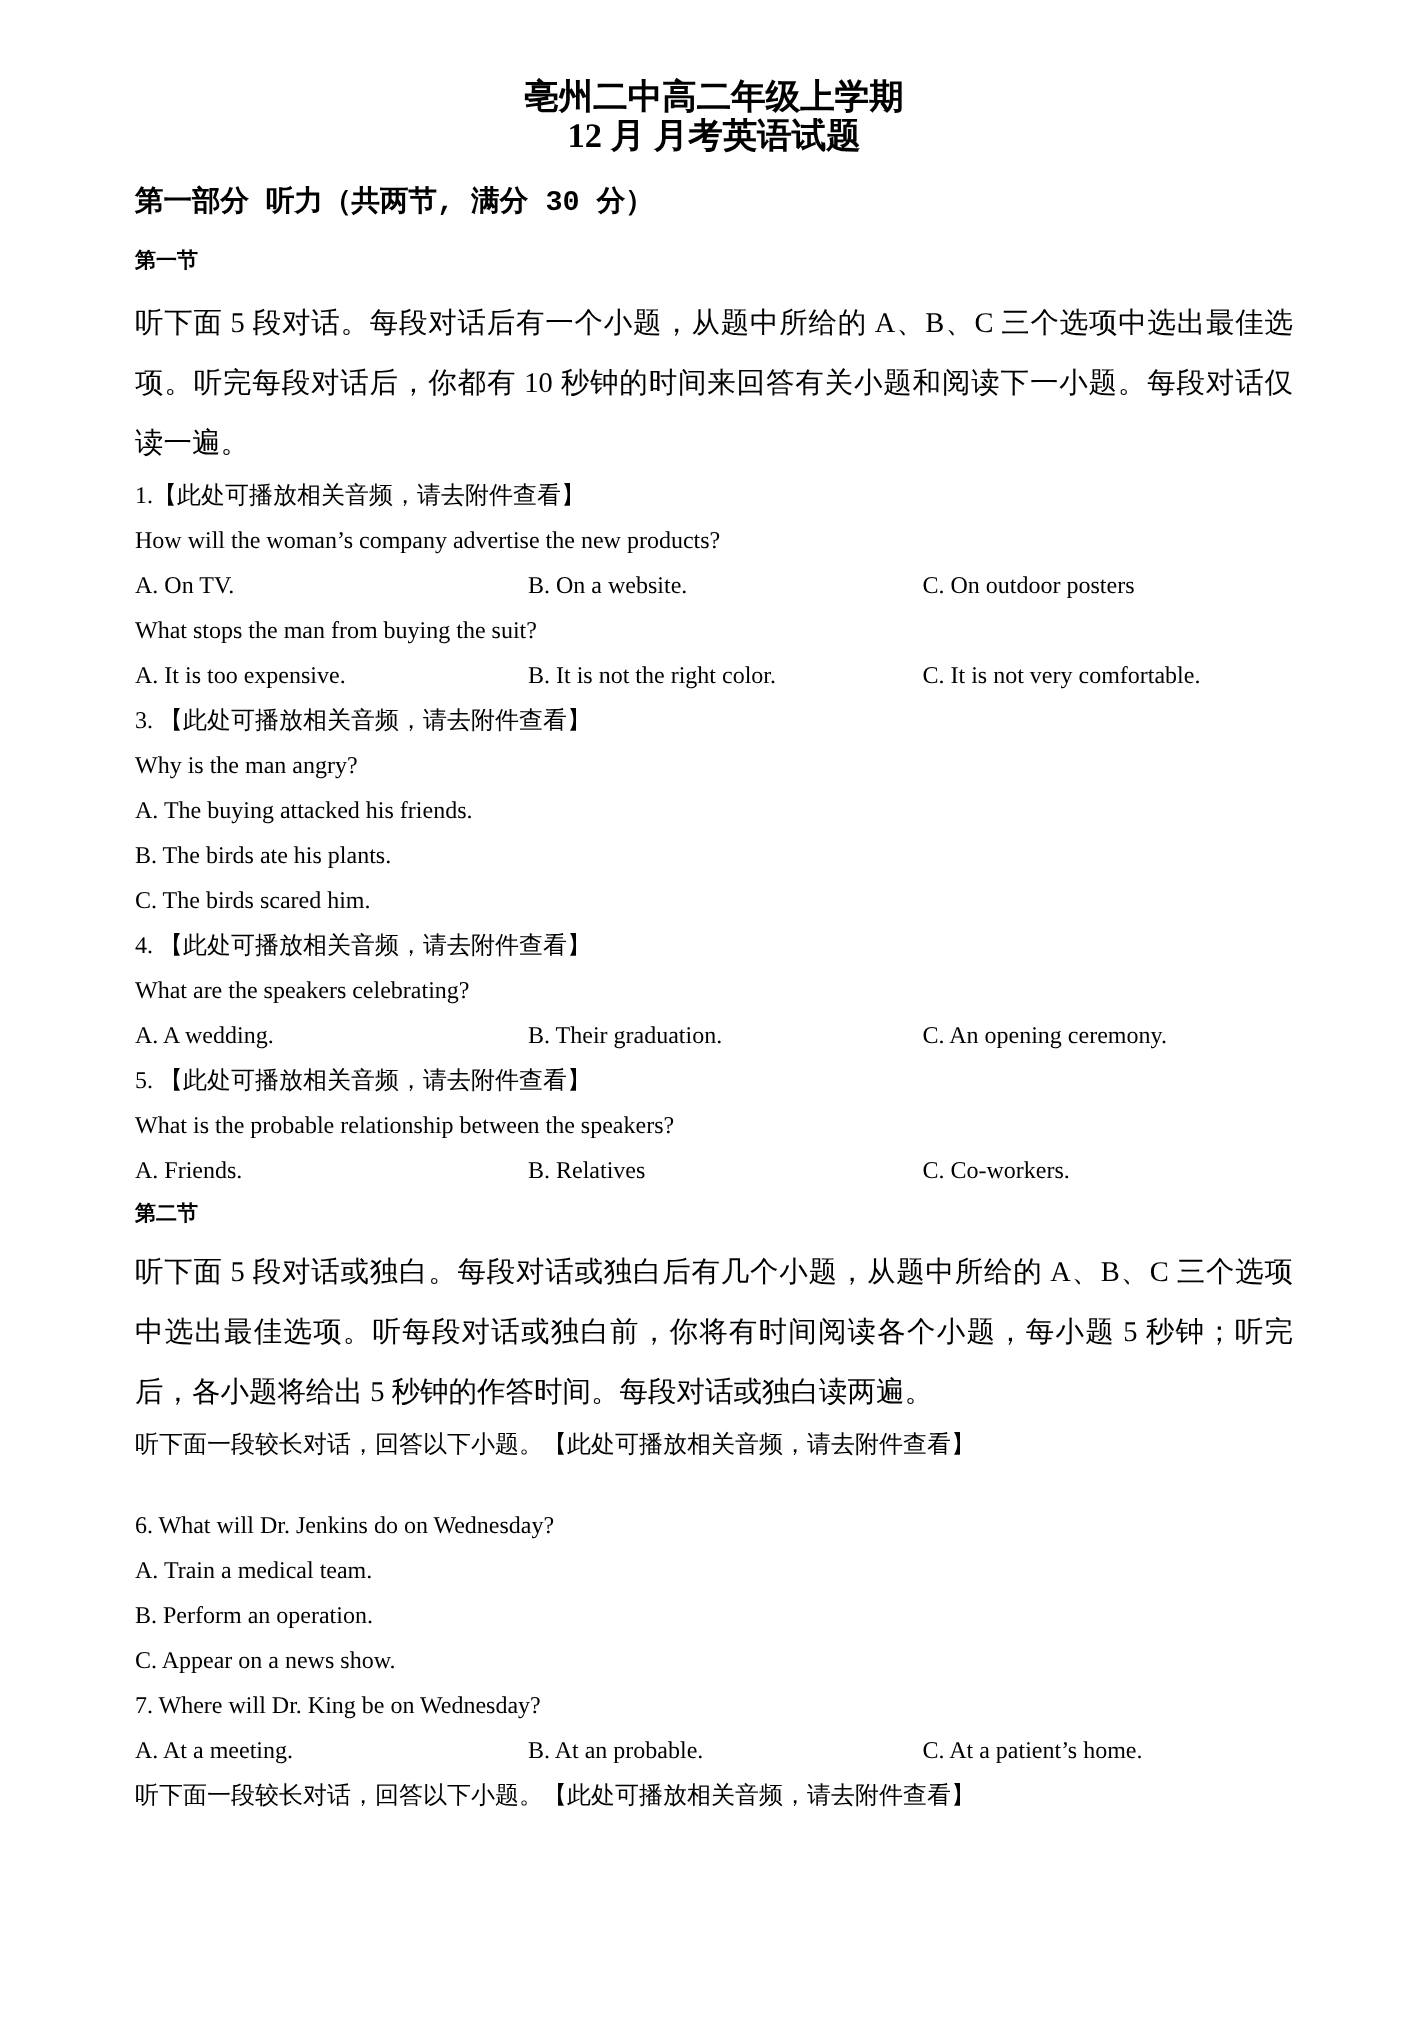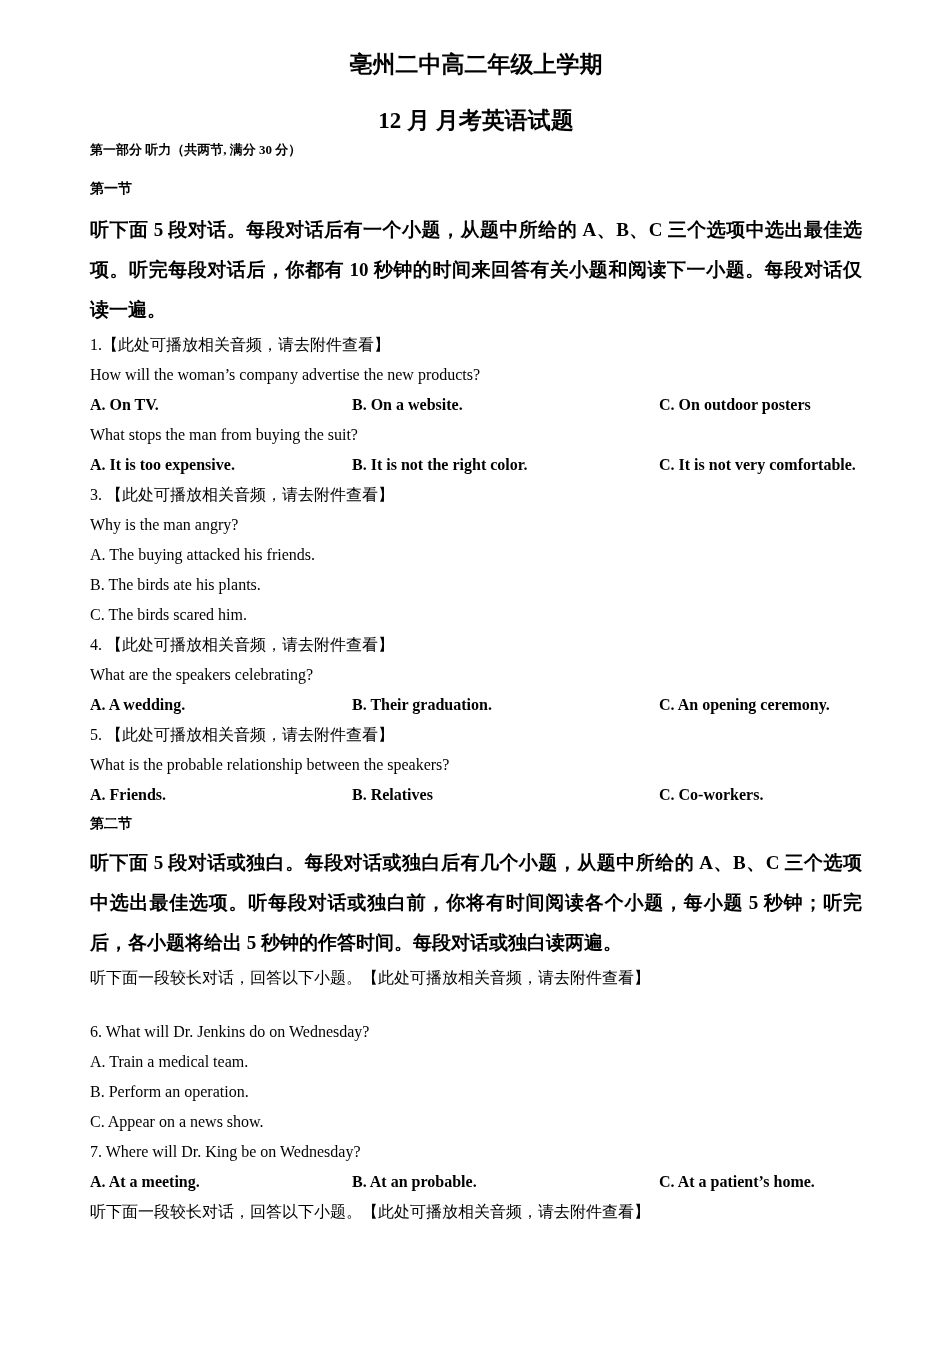--- a/index.html
+++ b/index.html
@@ -14,57 +14,56 @@
     width: 950px; height: 1345px;
     padding: 0 88px 0 90px;
   }
   .doc-title {
     margin-top: 52px;
     text-align: center;
     font-weight: bold;
     font-size: 23px; line-height: 26px;
   }
   .doc-subtitle {
-    margin-top: 30px;
     text-align: center;
     font-weight: bold;
     font-size: 23px; line-height: 26px;
   }
   .part-heading {
-    margin-top: 4px;
+    margin-top: 20px;
     font-weight: bold;
-    font-size: 13px; line-height: 23px;
+    font-size: 19px; line-height: 23px; font-family: Liberation Mono, monospace;
   }
   .sec-heading {
     margin-top: 16px;
     font-weight: bold;
     font-size: 14px; line-height: 23px;
   }
   .sec-heading.second { margin-top: 2px; }
   .instructions {
     margin-top: 10px;
-    font-weight: bold;
+    font-weight: normal;
     font-size: 19px;
   }
   .instructions.second { margin-top: 8px; }
   .jl {
     line-height: 40px;
     text-align: justify;
     text-align-last: justify;
   }
   .jl.last { text-align-last: left; }
   .line {
     font-size: 16px;
     line-height: 30px;
     white-space: nowrap;
   }
-  .opt-row { display: flex; font-weight: bold; }
+  .opt-row { display: flex; }
   .opt-row .c1 { width: 262px; }
   .opt-row .c2 { width: 263px; }
-  .opt-row .c3 { flex: 1; margin-left: 44px; }
+  .opt-row .c3 { flex: 1; }
   .gap { height: 24px; }
 </style>
 </head>
 <body>
 
 <div class="page">
 
   <div class="doc-title">亳州二中高二年级上学期</div>
   <div class="doc-subtitle">12 月 月考英语试题</div>
 

